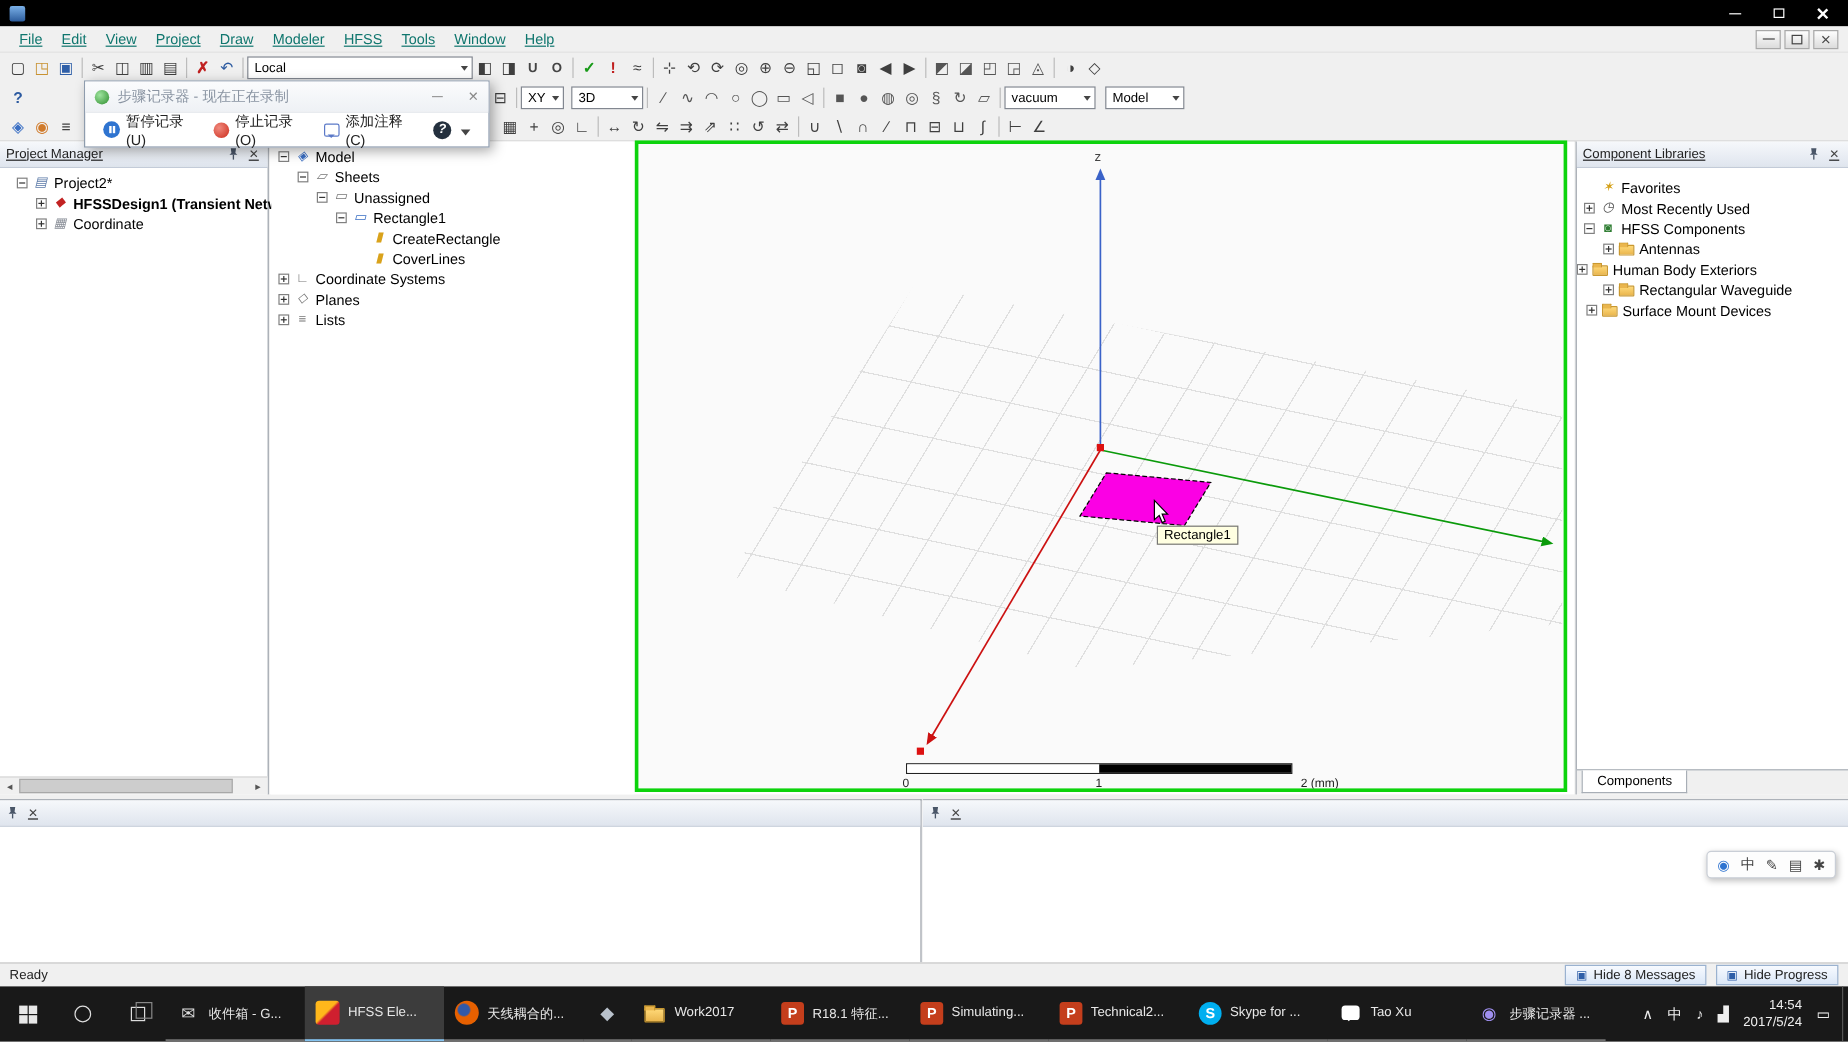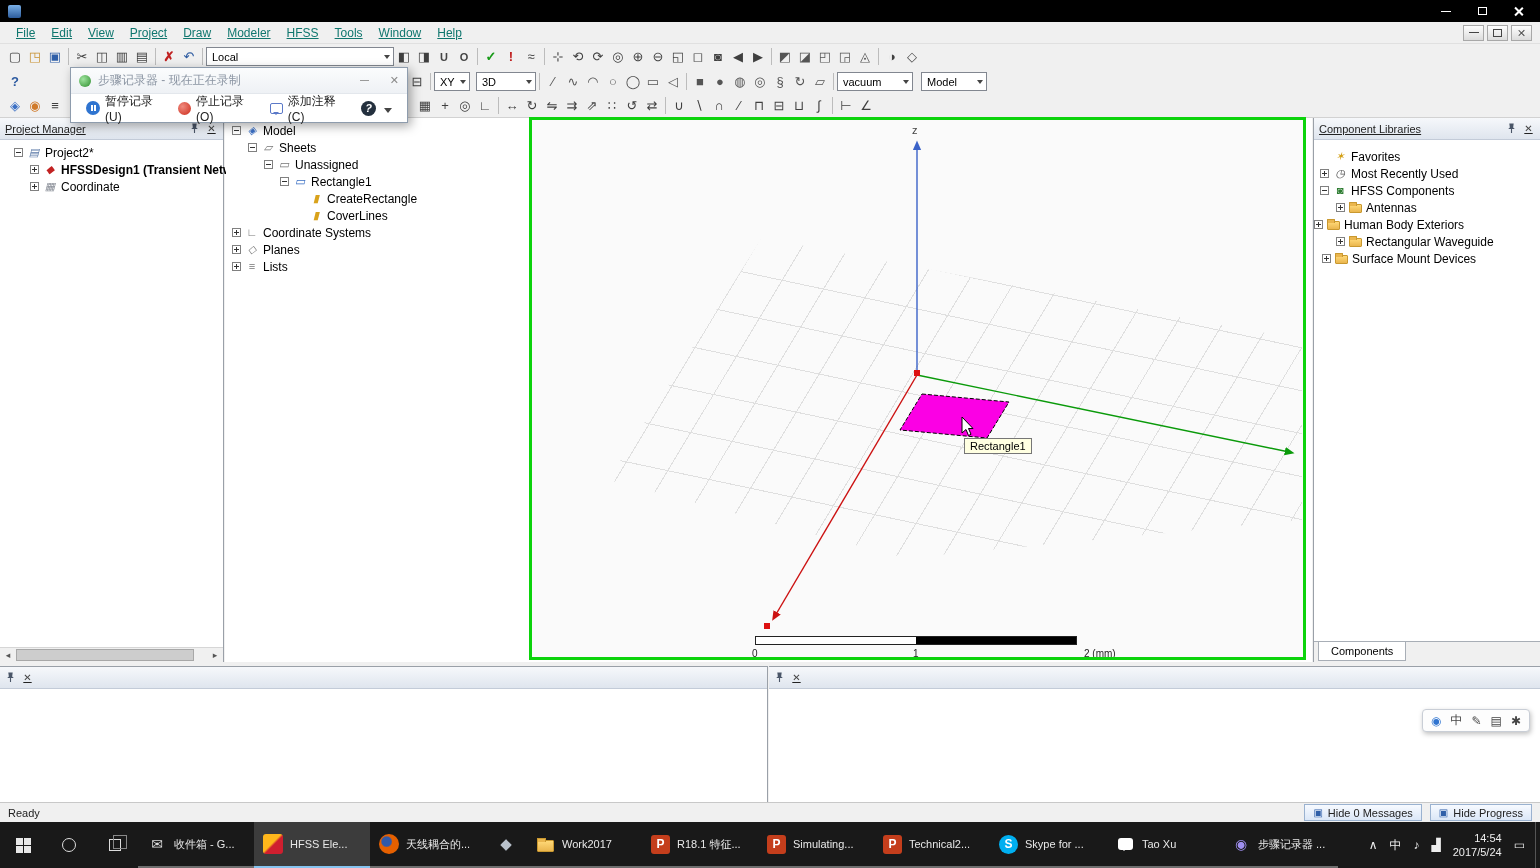--- a/index.html
+++ b/index.html
@@ -549,21 +549,21 @@
       <span data-icon="ime-kbd">▤</span>
       <span data-icon="ime-gear">✱</span>
     </div>
   </div>
 
   <div class="status">
     <span>Ready</span>
     <i class="sfill"></i>
     <div class="sbtn">
       <span class="si" data-icon="hide-btn">▣</span>
-      <span>Hide 0 Messages</span>
+      <span>Hide 8 Messages</span>
     </div>
     <div class="sbtn">
       <span class="si" data-icon="hide-btn">▣</span>
       <span>Hide Progress</span>
     </div>
   </div>
 
   <div class="task">
     <div class="tsys">
         <i class="win-logo"></i>

